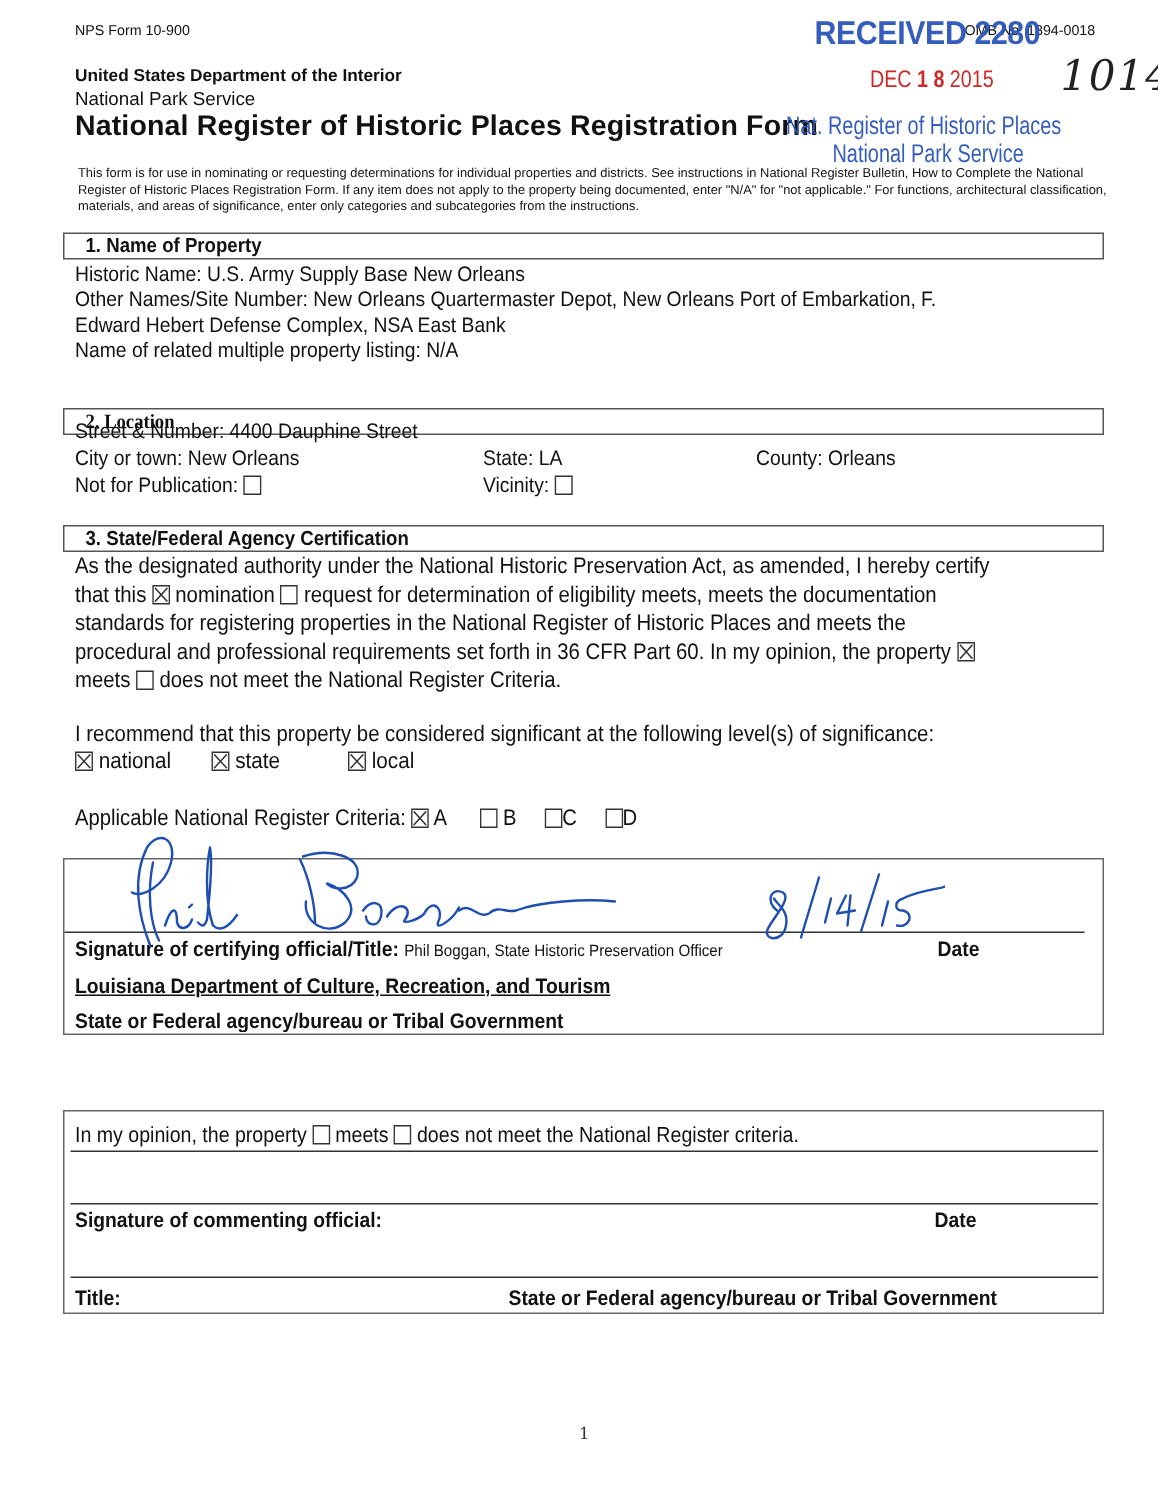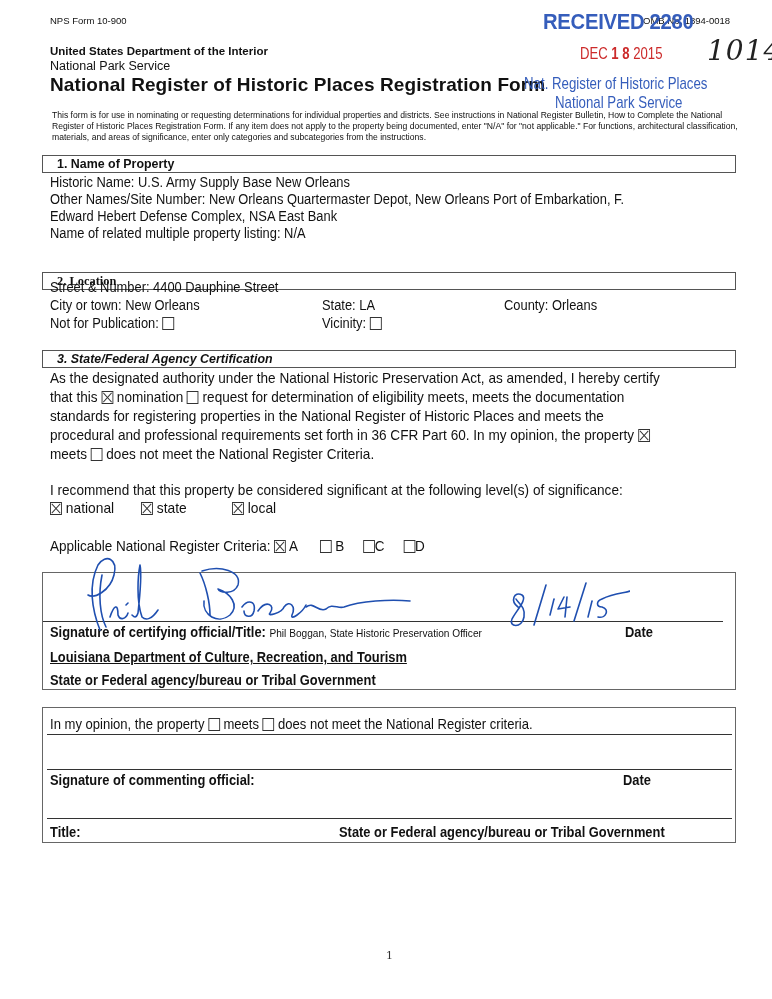--- a/index.html
+++ b/index.html
@@ -27,21 +27,21 @@
                transform: scaleX(0.92); transform-origin: 0 0; white-space: nowrap; }
 
   .line { font-size: 14px; white-space: nowrap; transform: scaleX(0.92); transform-origin: 0 0; }
   .cb { display: inline-block; width: 13px; height: 13px; border: 1.2px solid #333; vertical-align: -2px;
         position: relative; box-sizing: border-box; background: #fff; }
   .cb.x::before, .cb.x::after { content: ""; position: absolute; left: -1px; top: 5px; width: 13px; height: 1px; background: #333; }
   .cb.x::before { transform: rotate(45deg); }
   .cb.x::after { transform: rotate(-45deg); }
 
   .cert-box { left: 42px; top: 572px; width: 692px; height: 116px; border: 1.3px solid #666; }
-  .comment-box { left: 42px; top: 707px; width: 692px; height: 134px; border: 1.3px solid #666; }
+  .comment-box { left: 42px; top: 740px; width: 692px; height: 134px; border: 1.3px solid #666; }
   .hline { position: absolute; height: 1.4px; background: #333; }
 
   .bold { font-weight: bold; }
   .u { text-decoration: underline; }
   .small { font-size: 10.5px; font-weight: normal; }
 
   .page-num { left: 386px; top: 949px; font-size: 11px; font-family: "DejaVu Serif", serif; color: #333; }
 </style>
 </head>
 <body>
@@ -97,21 +97,21 @@
 </div>
 <div class="abs line" style="left:50px; top:315px;">
   <span>Not for Publication:</span>
   <span class="cb"></span>
 </div>
 <div class="abs line" style="left:322px; top:315px;">
   <span>Vicinity:</span>
   <span class="cb"></span>
 </div>
 
-<div class="abs sec-box" style="top:350px;font-style:italic;">
+<div class="abs sec-box" style="top:350px;">
   <div class="sec-title">3.  State/Federal Agency Certification</div>
 </div>
 <div class="abs line" style="left:50px; top:369px; font-size:15px; transform:scaleX(0.905);">As the designated authority under the National Historic Preservation Act, as amended, I hereby certify</div>
 <div class="abs line" style="left:50px; top:388px; font-size:15px; transform:scaleX(0.905);">
   <span>that this</span>
   <span class="cb x"></span>
   <span>nomination</span>
   <span class="cb"></span>
   <span>request for determination of eligibility meets, meets the documentation</span>
 </div>

